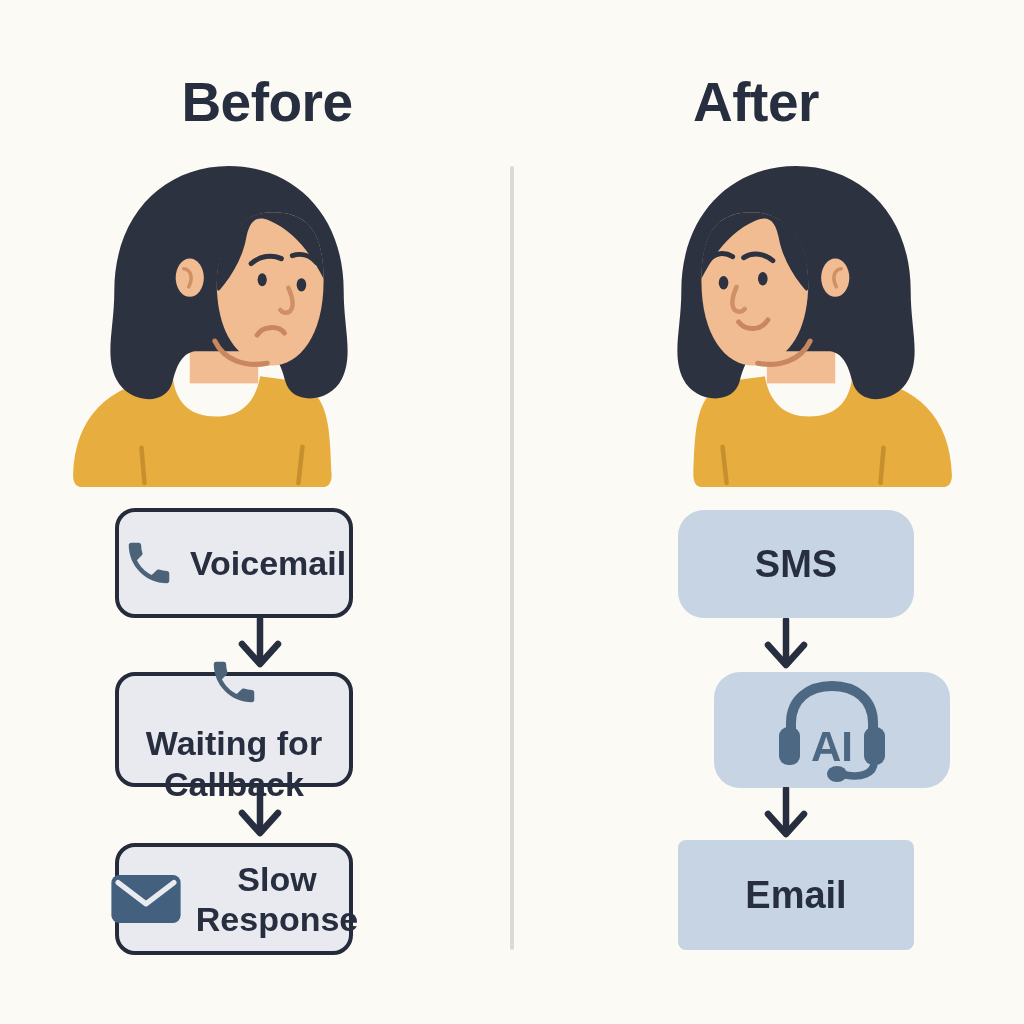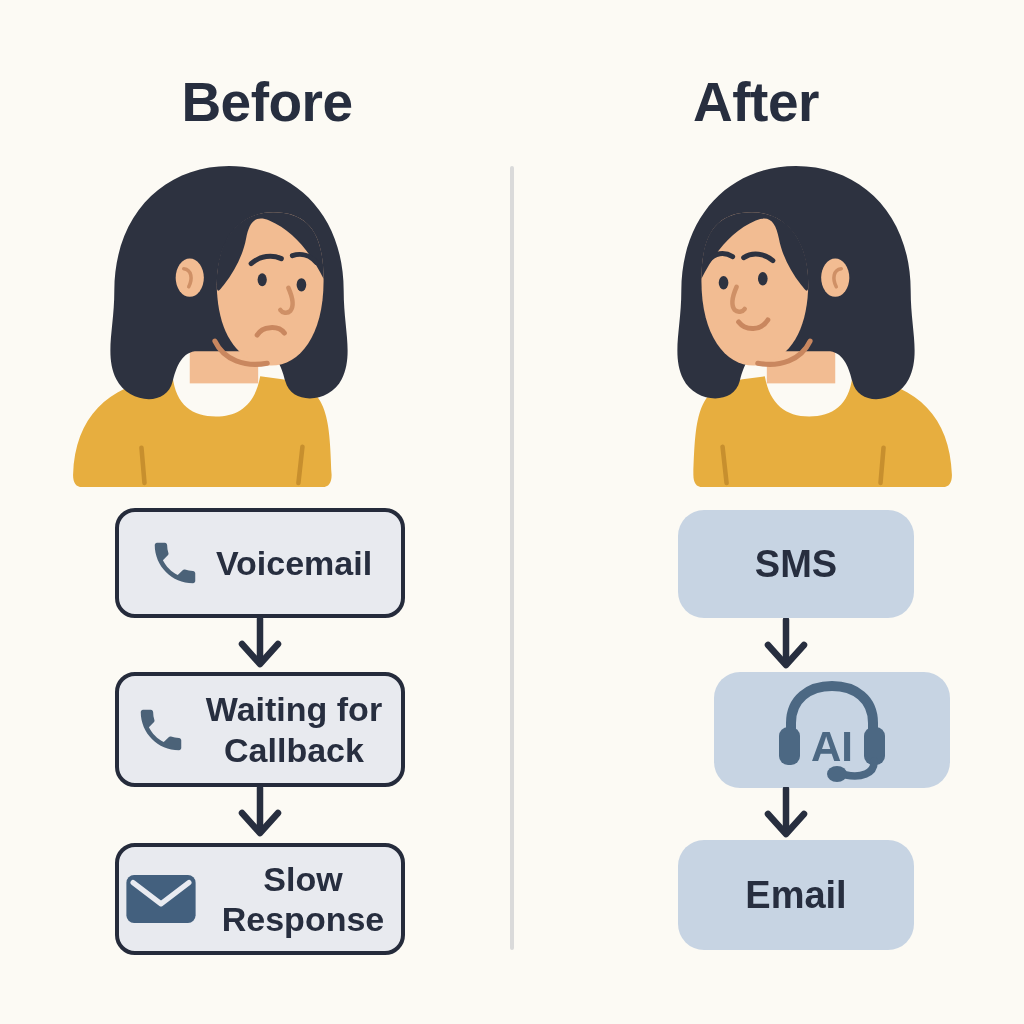--- a/index.html
+++ b/index.html
@@ -17,21 +17,21 @@
   .title-before{left:117px;}
   .title-after{left:606px;}
   .divider{
     position:absolute;left:510px;top:166px;width:4px;height:784px;
     background:#dadada;border-radius:2px;
   }
   .illustration{position:absolute;width:322px;height:332px;}
   .illus-left{left:68px;top:156px;}
   .illus-right{left:635px;top:156px;}
   .flow-box-left{
-    position:absolute;left:115px;width:290px;box-sizing:border-box;
+    position:absolute;left:115px;width:238px;box-sizing:border-box;
     background:#e8eaef;border:4px solid #252b3b;border-radius:20px;
     display:flex;align-items:center;justify-content:center;gap:14px;
   }
   .flow-box-right{
     position:absolute;left:678px;width:236px;box-sizing:border-box;
     background:#c7d4e3;border-radius:26px;
     display:flex;align-items:center;justify-content:center;
   }
   .flow-label{
     font-size:34px;font-weight:bold;line-height:1.18;text-align:center;
@@ -97,21 +97,21 @@
     <svg class="icon" width="54" height="54" viewBox="0 0 24 24">
       <path fill="#4b6278" d="M6.62 10.79c1.44 2.83 3.76 5.14 6.59 6.59l2.2-2.2c.27-.27.67-.36 1.02-.24 1.12.37 2.33.57 3.57.57.55 0 1 .45 1 1V20c0 .55-.45 1-1 1-9.39 0-17-7.61-17-17 0-.55.45-1 1-1h3.5c.55 0 1 .45 1 1 0 1.25.2 2.45.57 3.57.11.35.03.74-.25 1.02l-2.2 2.2z"></path>
     </svg>
     <span class="flow-label">Voicemail</span>
   </div>
 
   <svg class="arrow" style="left:236px;top:617px;" viewBox="0 0 48 54">
       <use href="#down-arrow"></use>
     </svg>
 
-  <div class="flow-box-left" style="top:672px;height:115px;">
+  <div class="flow-box-left" style="top:672px;height:115px;flex-direction:column;">
     <svg class="icon" width="54" height="54" viewBox="0 0 24 24">
       <path fill="#4b6278" d="M6.62 10.79c1.44 2.83 3.76 5.14 6.59 6.59l2.2-2.2c.27-.27.67-.36 1.02-.24 1.12.37 2.33.57 3.57.57.55 0 1 .45 1 1V20c0 .55-.45 1-1 1-9.39 0-17-7.61-17-17 0-.55.45-1 1-1h3.5c.55 0 1 .45 1 1 0 1.25.2 2.45.57 3.57.11.35.03.74-.25 1.02l-2.2 2.2z"></path>
     </svg>
     <span class="flow-label">Waiting for Callback</span>
   </div>
 
   <svg class="arrow" style="left:236px;top:786px;" viewBox="0 0 48 54">
       <use href="#down-arrow"></use>
     </svg>
 
@@ -139,17 +139,17 @@
       <path d="M100,84 C101,97 86,101 72,98" stroke="#4c6883" stroke-width="7.5" fill="none" stroke-linecap="round"></path>
       <ellipse cx="63" cy="97" rx="10" ry="8" fill="#4c6883"></ellipse>
       <text x="58" y="84" text-anchor="middle" font-size="42" font-weight="bold" fill="#4c6883" font-family="&quot;Liberation Sans&quot;,sans-serif">AI</text>
     </svg>
   </div>
 
   <svg class="arrow" style="left:762px;top:787px;" viewBox="0 0 48 54">
       <use href="#down-arrow"></use>
     </svg>
 
-  <div class="flow-box-right" style="top:840px;height:110px;">
+  <div class="flow-box-right" style="top:840px;height:110px;border-radius:8px;">
     <span class="flow-label-right">Email</span>
   </div>
 
 </div>
 
 </body></html>

